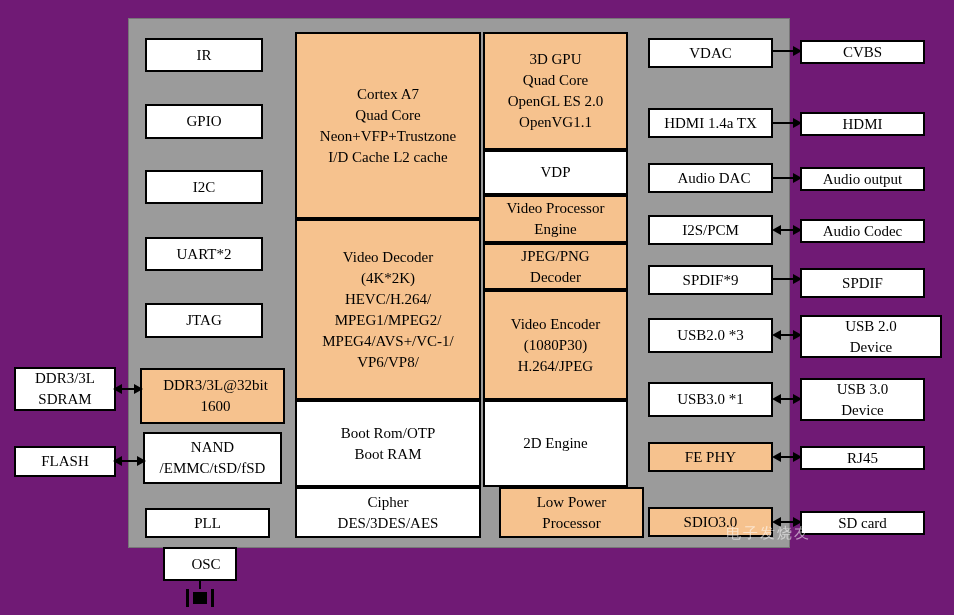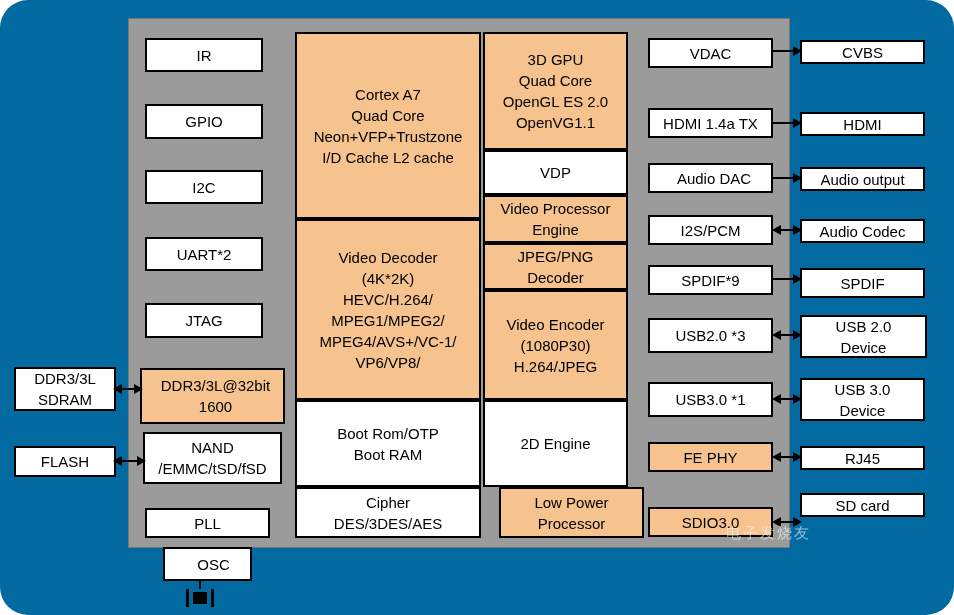--- a/index.html
+++ b/index.html
@@ -1,23 +1,22 @@
 <!DOCTYPE html>
 <html><head>
 <meta charset="utf-8">
 <style>
   html,body{margin:0;padding:0;background:#ffffff;}
   .canvas{
     position:relative;
     width:954px;height:615px;
-    background:#0369a1;
-    font-family:Liberation Sans, sans-serif;
+    background:#701a75;
+    font-family:Liberation Serif, serif;
     color:#000;
     overflow:hidden;
-    border-radius:28px;
   }
   .soc{
     position:absolute;
     left:128px;top:18px;width:662px;height:530px;
     background:#9b9b9b;
     border:1px solid #777;
     box-sizing:border-box;
   }
   .box{
     position:absolute;
@@ -164,51 +163,51 @@
       <span class="lbl">SDIO3.0</span>
     </div>
 
   <div class="box" style="left:14px;top:367px;width:102px;height:44px;">
       <span class="lbl">DDR3/3L
 SDRAM</span>
     </div>
   <div class="box" style="left:14px;top:446px;width:102px;height:31px;">
       <span class="lbl">FLASH</span>
     </div>
-  <div class="box" style="left:163px;top:547px;width:89px;height:34px;padding-left:12px;">
+  <div class="box" style="left:163px;top:547px;width:74px;height:34px;padding-left:12px;">
       <span class="lbl">OSC</span>
     </div>
 
   <div class="box" style="left:800px;top:40px;width:125px;height:24px;">
       <span class="lbl">CVBS</span>
     </div>
   <div class="box" style="left:800px;top:112px;width:125px;height:24px;">
       <span class="lbl">HDMI</span>
     </div>
   <div class="box" style="left:800px;top:167px;width:125px;height:24px;">
       <span class="lbl">Audio output</span>
     </div>
   <div class="box" style="left:800px;top:219px;width:125px;height:24px;">
       <span class="lbl">Audio Codec</span>
     </div>
   <div class="box" style="left:800px;top:268px;width:125px;height:30px;">
       <span class="lbl">SPDIF</span>
     </div>
-  <div class="box" style="left:800px;top:315px;width:127px;height:43px;">
+  <div class="box" style="left:800px;top:315px;width:142px;height:43px;">
       <span class="lbl">USB 2.0
 Device</span>
     </div>
   <div class="box" style="left:800px;top:378px;width:125px;height:43px;">
       <span class="lbl">USB 3.0
 Device</span>
     </div>
   <div class="box" style="left:800px;top:446px;width:125px;height:24px;">
       <span class="lbl">RJ45</span>
     </div>
-  <div class="box" style="left:800px;top:493px;width:125px;height:24px;">
+  <div class="box" style="left:800px;top:511px;width:125px;height:24px;">
       <span class="lbl">SD card</span>
     </div>
 
   <div class="arrow" style="left:113px;top:384px;width:30px;">
       <span class="tri-l"></span>
       <span class="line"></span>
       <span class="tri-r"></span>
     </div>
   <div class="arrow" style="left:113px;top:456px;width:33px;">
       <span class="tri-l"></span>

